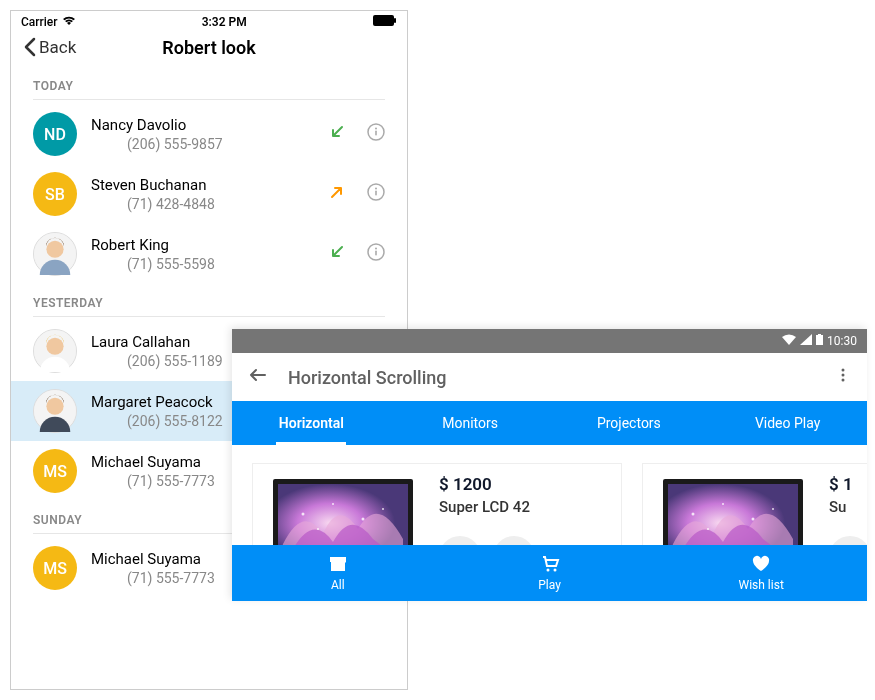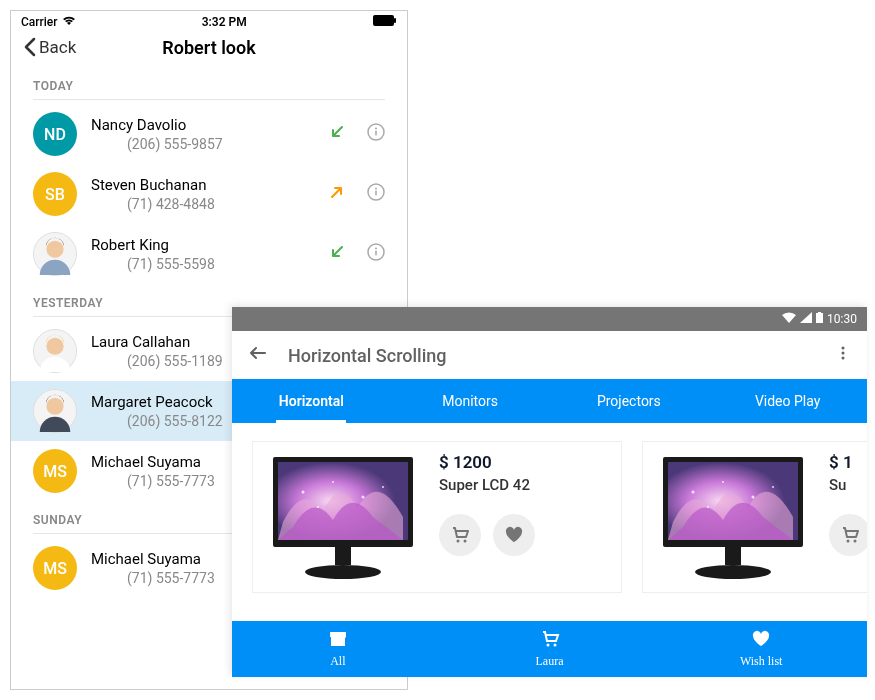--- a/index.html
+++ b/index.html
@@ -21,37 +21,37 @@
 .avatar.img { background: #eee; border: 1px solid #ddd; }
 .avatar svg { width: 44px; height: 44px; }
 .contact-main { flex: 1; min-width: 0; }
 .contact-name { font-size: 15px; color: #000; }
 .contact-phone { font-size: 14px; color: #888; margin-top: 2px; margin-left: 36px; }
 .contact-actions { display: flex; align-items: center; gap: 22px; }
 .arrow-icon { width: 16px; height: 16px; }
 .info-icon { width: 18px; height: 18px; }
 
 
-.and-frame { position: absolute; left: 232px; top: 307px; width: 635px; height: 370px; background: #fff; box-shadow: -2px -2px 8px rgba(0,0,0,0.1); overflow: hidden; }
+.and-frame { position: absolute; left: 232px; top: 329px; width: 635px; height: 272px; background: #fff; box-shadow: -2px -2px 8px rgba(0,0,0,0.1); overflow: hidden; }
 .and-status { height: 24px; background: #757575; color: #fff; display: flex; align-items: center; justify-content: flex-end; padding: 0 10px; font-size: 12px; gap: 4px; }
 .and-appbar { height: 48px; display: flex; align-items: center; padding: 0 16px; gap: 20px; color: #616161; }
 .and-appbar-title { font-size: 18px; font-weight: 500; flex: 1; }
 .tabs { height: 44px; background: #008ef7; display: flex; color: #fff; }
 .tab { flex: 1; display: flex; align-items: center; justify-content: center; font-size: 14px; position: relative; }
 .tab.active { font-weight: 600; }
 .tab.active::after { content: ""; position: absolute; bottom: 0; left: 50%; transform: translateX(-50%); width: 70px; height: 3px; background: #fff; }
 .products { display: flex; padding: 18px 20px 10px; gap: 20px; overflow: hidden; }
 .product-card { display: flex; gap: 16px; border: 1px solid #eee; padding: 10px; min-width: 370px; }
 .product-image { width: 160px; height: 130px; display: flex; align-items: center; justify-content: center; }
 .product-info { display: flex; flex-direction: column; gap: 4px; }
 .product-price { color: #0f172a; font-size: 17px; font-weight: 600; }
 .product-name { font-size: 15px; color: #333; font-weight: 500; }
 .product-actions { display: flex; gap: 12px; margin-top: 16px; }
 .circle-btn { width: 42px; height: 42px; border-radius: 50%; background: #eee; display: flex; align-items: center; justify-content: center; }
-.bottom-nav { position: absolute; left: 0; right: 0; bottom: 0; height: 56px; background: #008ef7; display: flex; color: #fff; font-family: Liberation Serif, serif; }
+.bottom-nav { position: absolute; left: 0; right: 0; bottom: 0; height: 56px; background: #008ef7; display: flex; color: #fff; }
 .bottom-item { flex: 1; display: flex; flex-direction: column; align-items: center; justify-content: center; font-size: 12px; gap: 2px; }
 </style>
 </head>
 <body>
 
 <div class="ios-frame">
   <div class="ios-status">
     <div class="left">
       <span>Carrier</span>
       <span>
@@ -339,21 +339,21 @@
             <path d="M2 2 L18 2 L18 7 L2 7 Z M3 7 L3 16 L17 16 L17 7 M3 7 A2 2 0 0 0 7 7 A2 2 0 0 0 11 7 A2 2 0 0 0 15 7 A2 2 0 0 0 18 7" fill="#fff"></path>
           </svg></span>
     <span>All</span>
   </div>
       <div class="bottom-item">
     <span><svg width="20" height="18" viewBox="0 0 20 18">
             <path d="M3 2 L5 2 L7 11 L16 11 L18 5 L6 5" stroke="#fff" stroke-width="2" fill="none"></path>
             <circle cx="8" cy="15" r="1.5" fill="#fff"></circle>
             <circle cx="15" cy="15" r="1.5" fill="#fff"></circle>
           </svg></span>
-    <span>Laura</span>
+    <span>Play</span>
   </div>
       <div class="bottom-item">
     <span><svg width="20" height="18" viewBox="0 0 20 18">
             <path d="M10 16 C10 16 2 11 2 6 A4 4 0 0 1 10 4 A4 4 0 0 1 18 6 C18 11 10 16 10 16 Z" fill="#fff"></path>
           </svg></span>
     <span>Wish list</span>
   </div>
     </div>
 </div>
 

